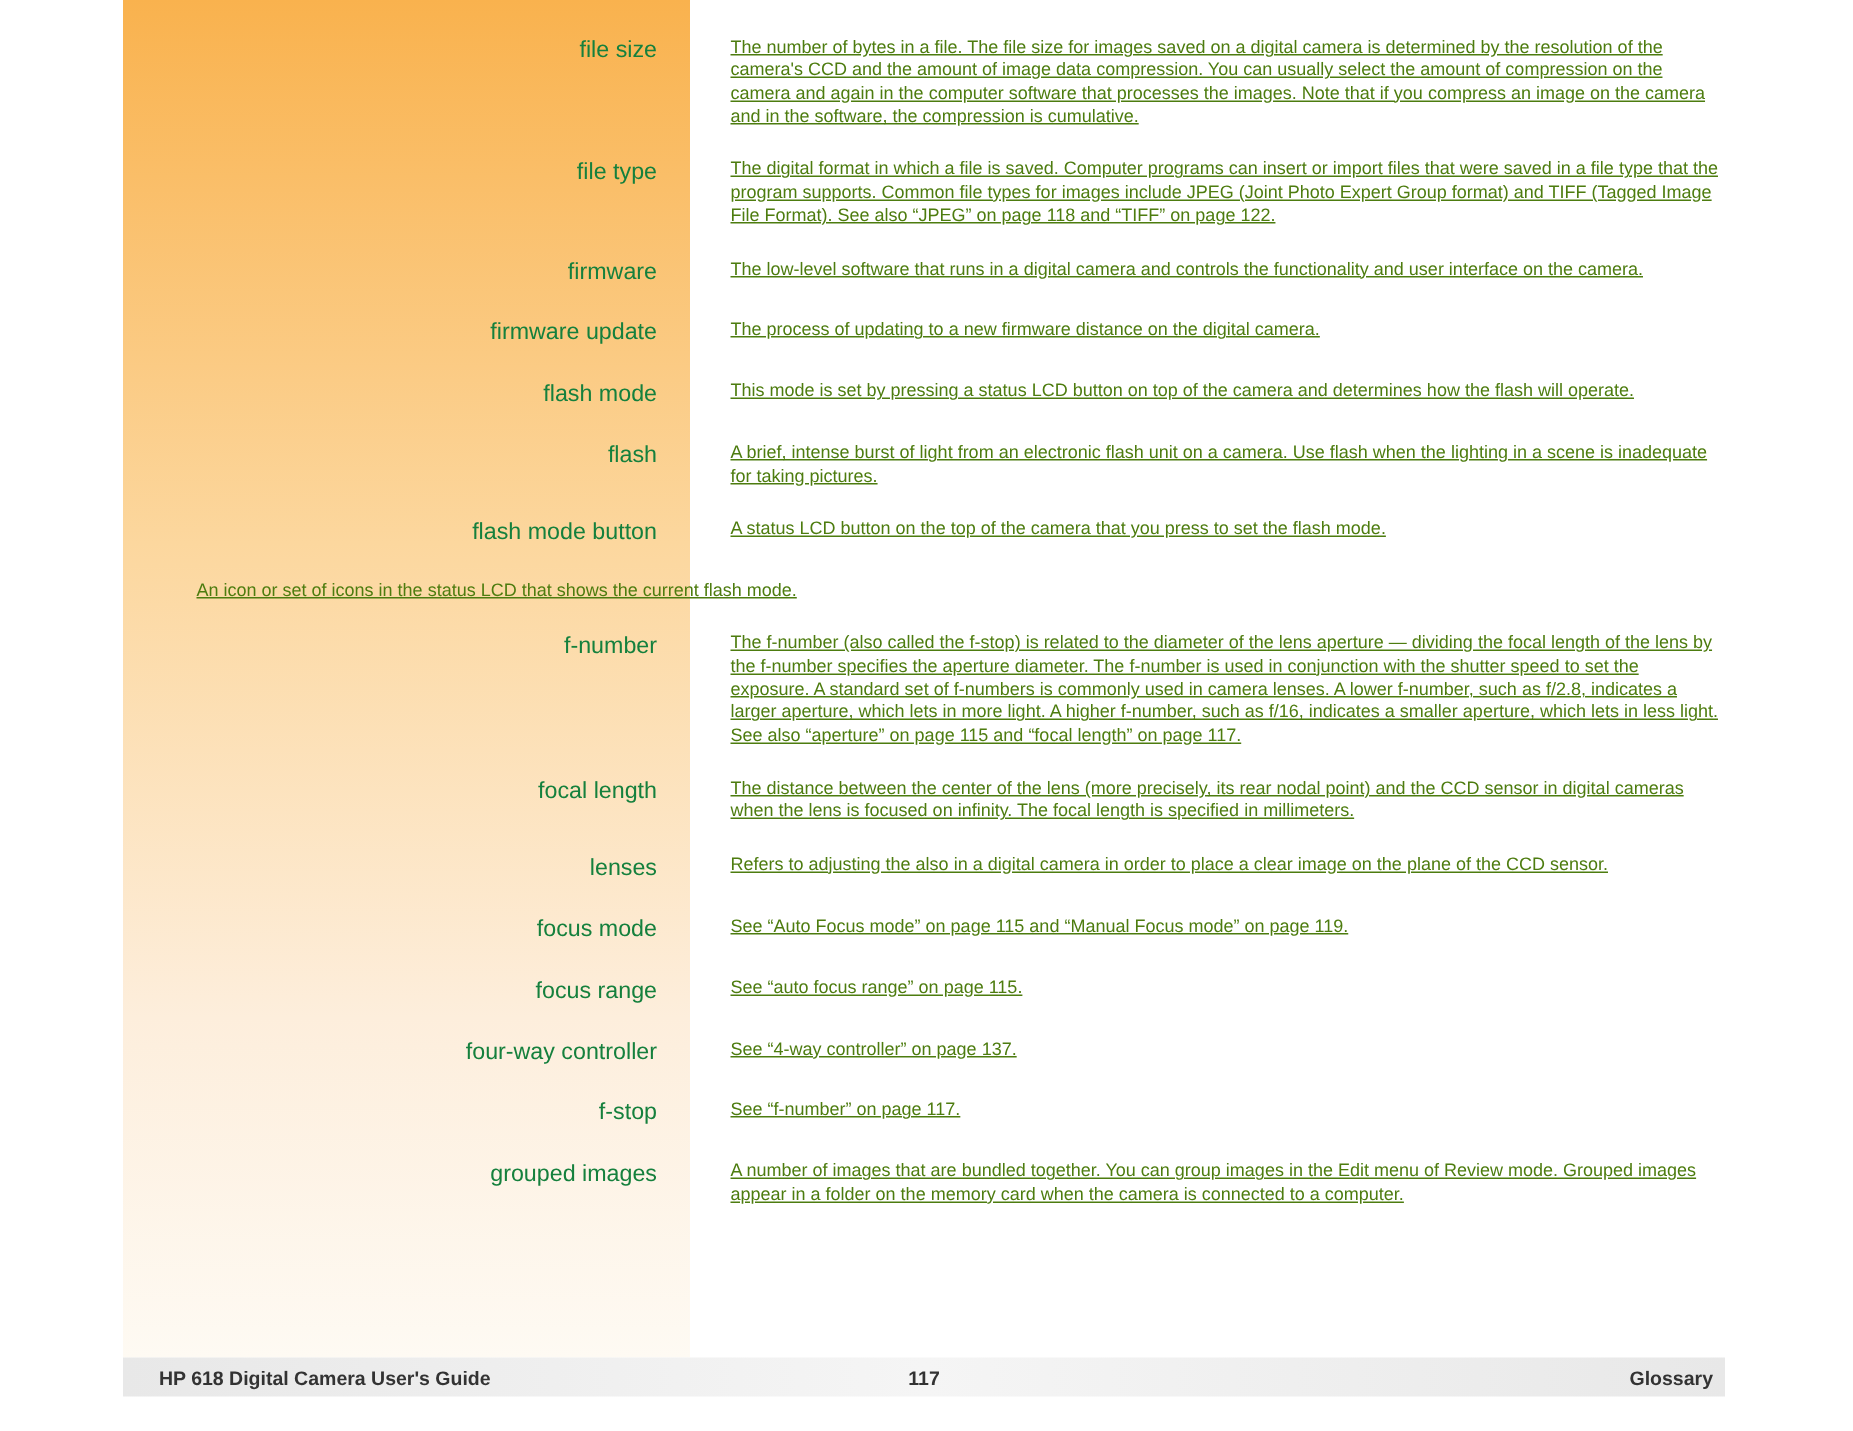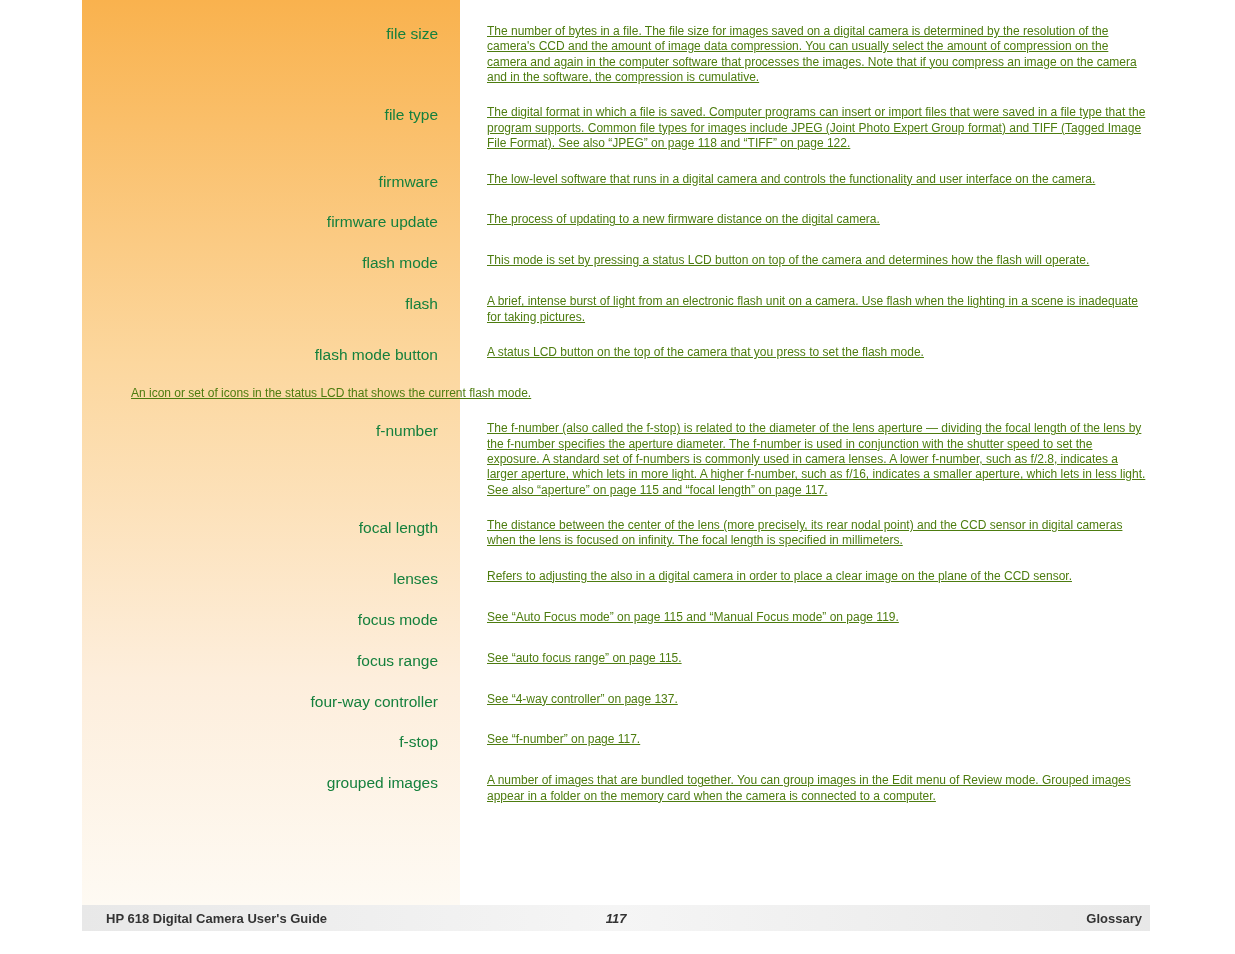--- a/index.html
+++ b/index.html
@@ -65,21 +65,21 @@
       width: 100%;
       height: 26px;
       background: linear-gradient(to right, #e8e8e8 0%, #f5f5f5 50%, #e8e8e8 100%);
       display: flex;
       align-items: center;
       font-size: 13px;
       font-weight: bold;
       color: #333;
     }
     .footer-left { position: absolute; left: 8px; margin-left: 16px; }
-    .footer-center { position: absolute; left: 50%; transform: translateX(-50%); font-style: italic; }
+    .footer-center { position: absolute; left: 50%; transform: translateX(-50%); }
     .footer-right { position: absolute; right: 8px; }
   </style>
 </head>
 <body>
 
 <div class="page">
   <div class="sidebar-bg"></div>
 
   <div class="content">
     <div class="entry">

